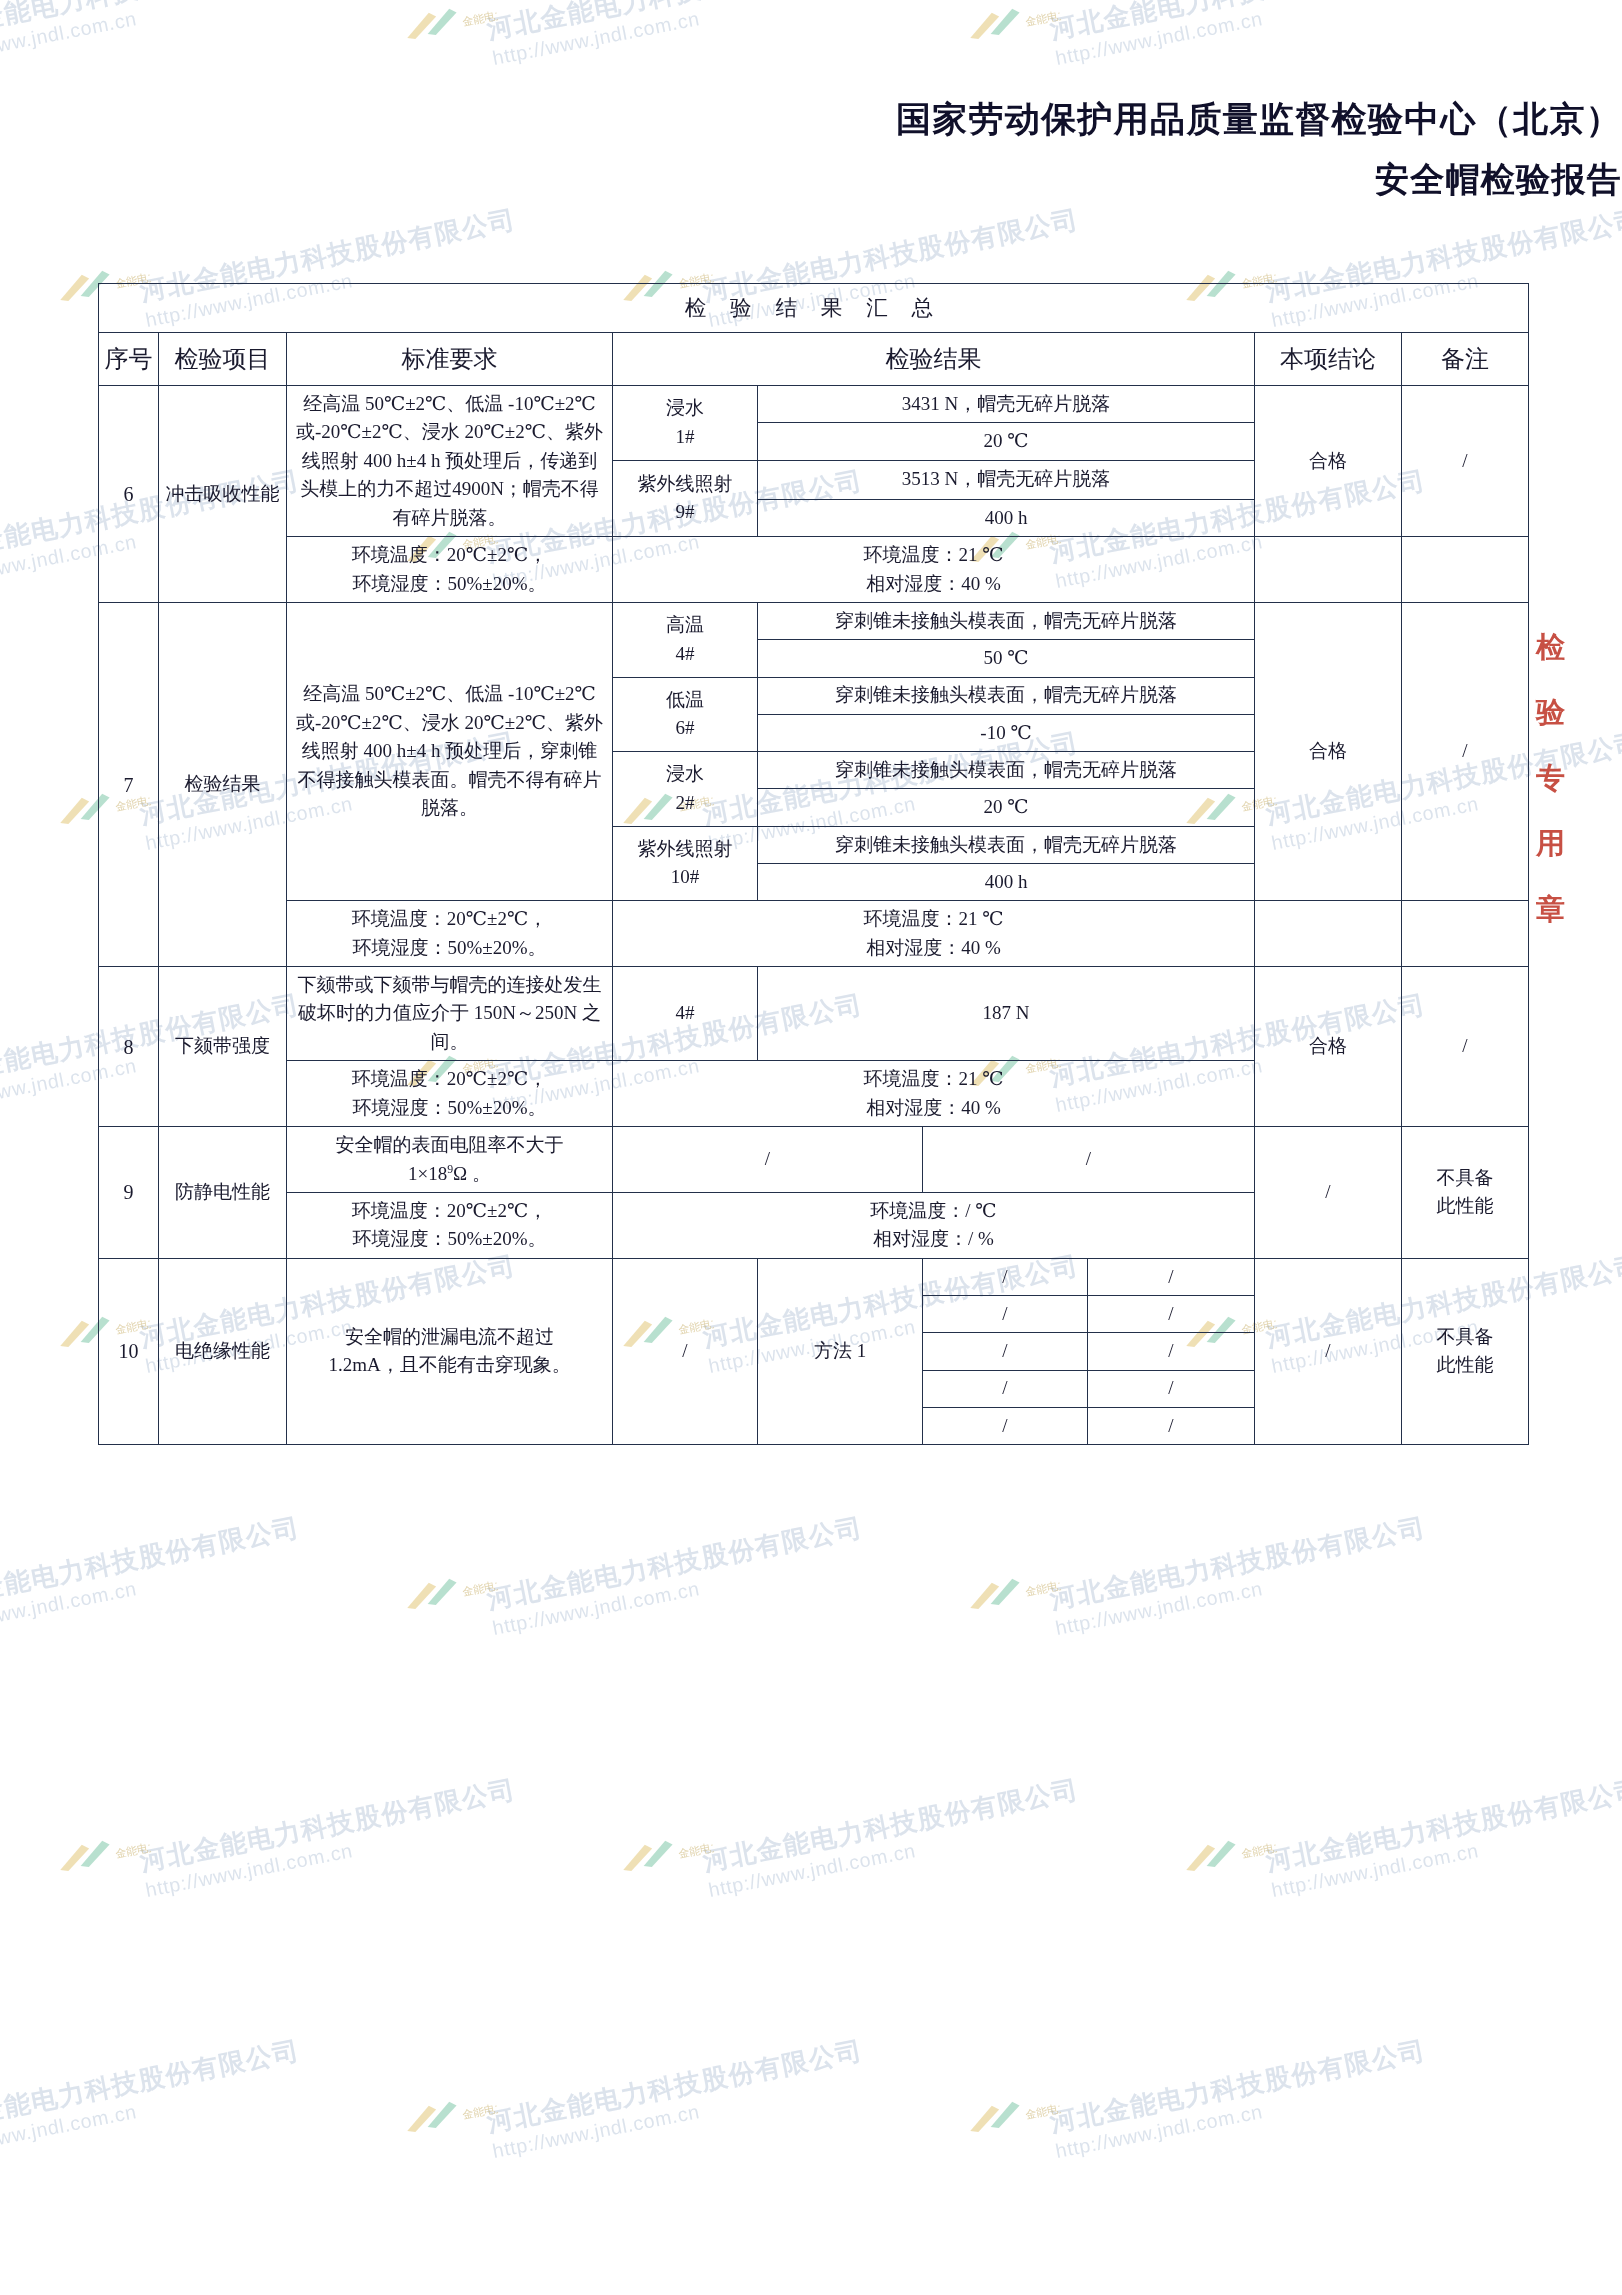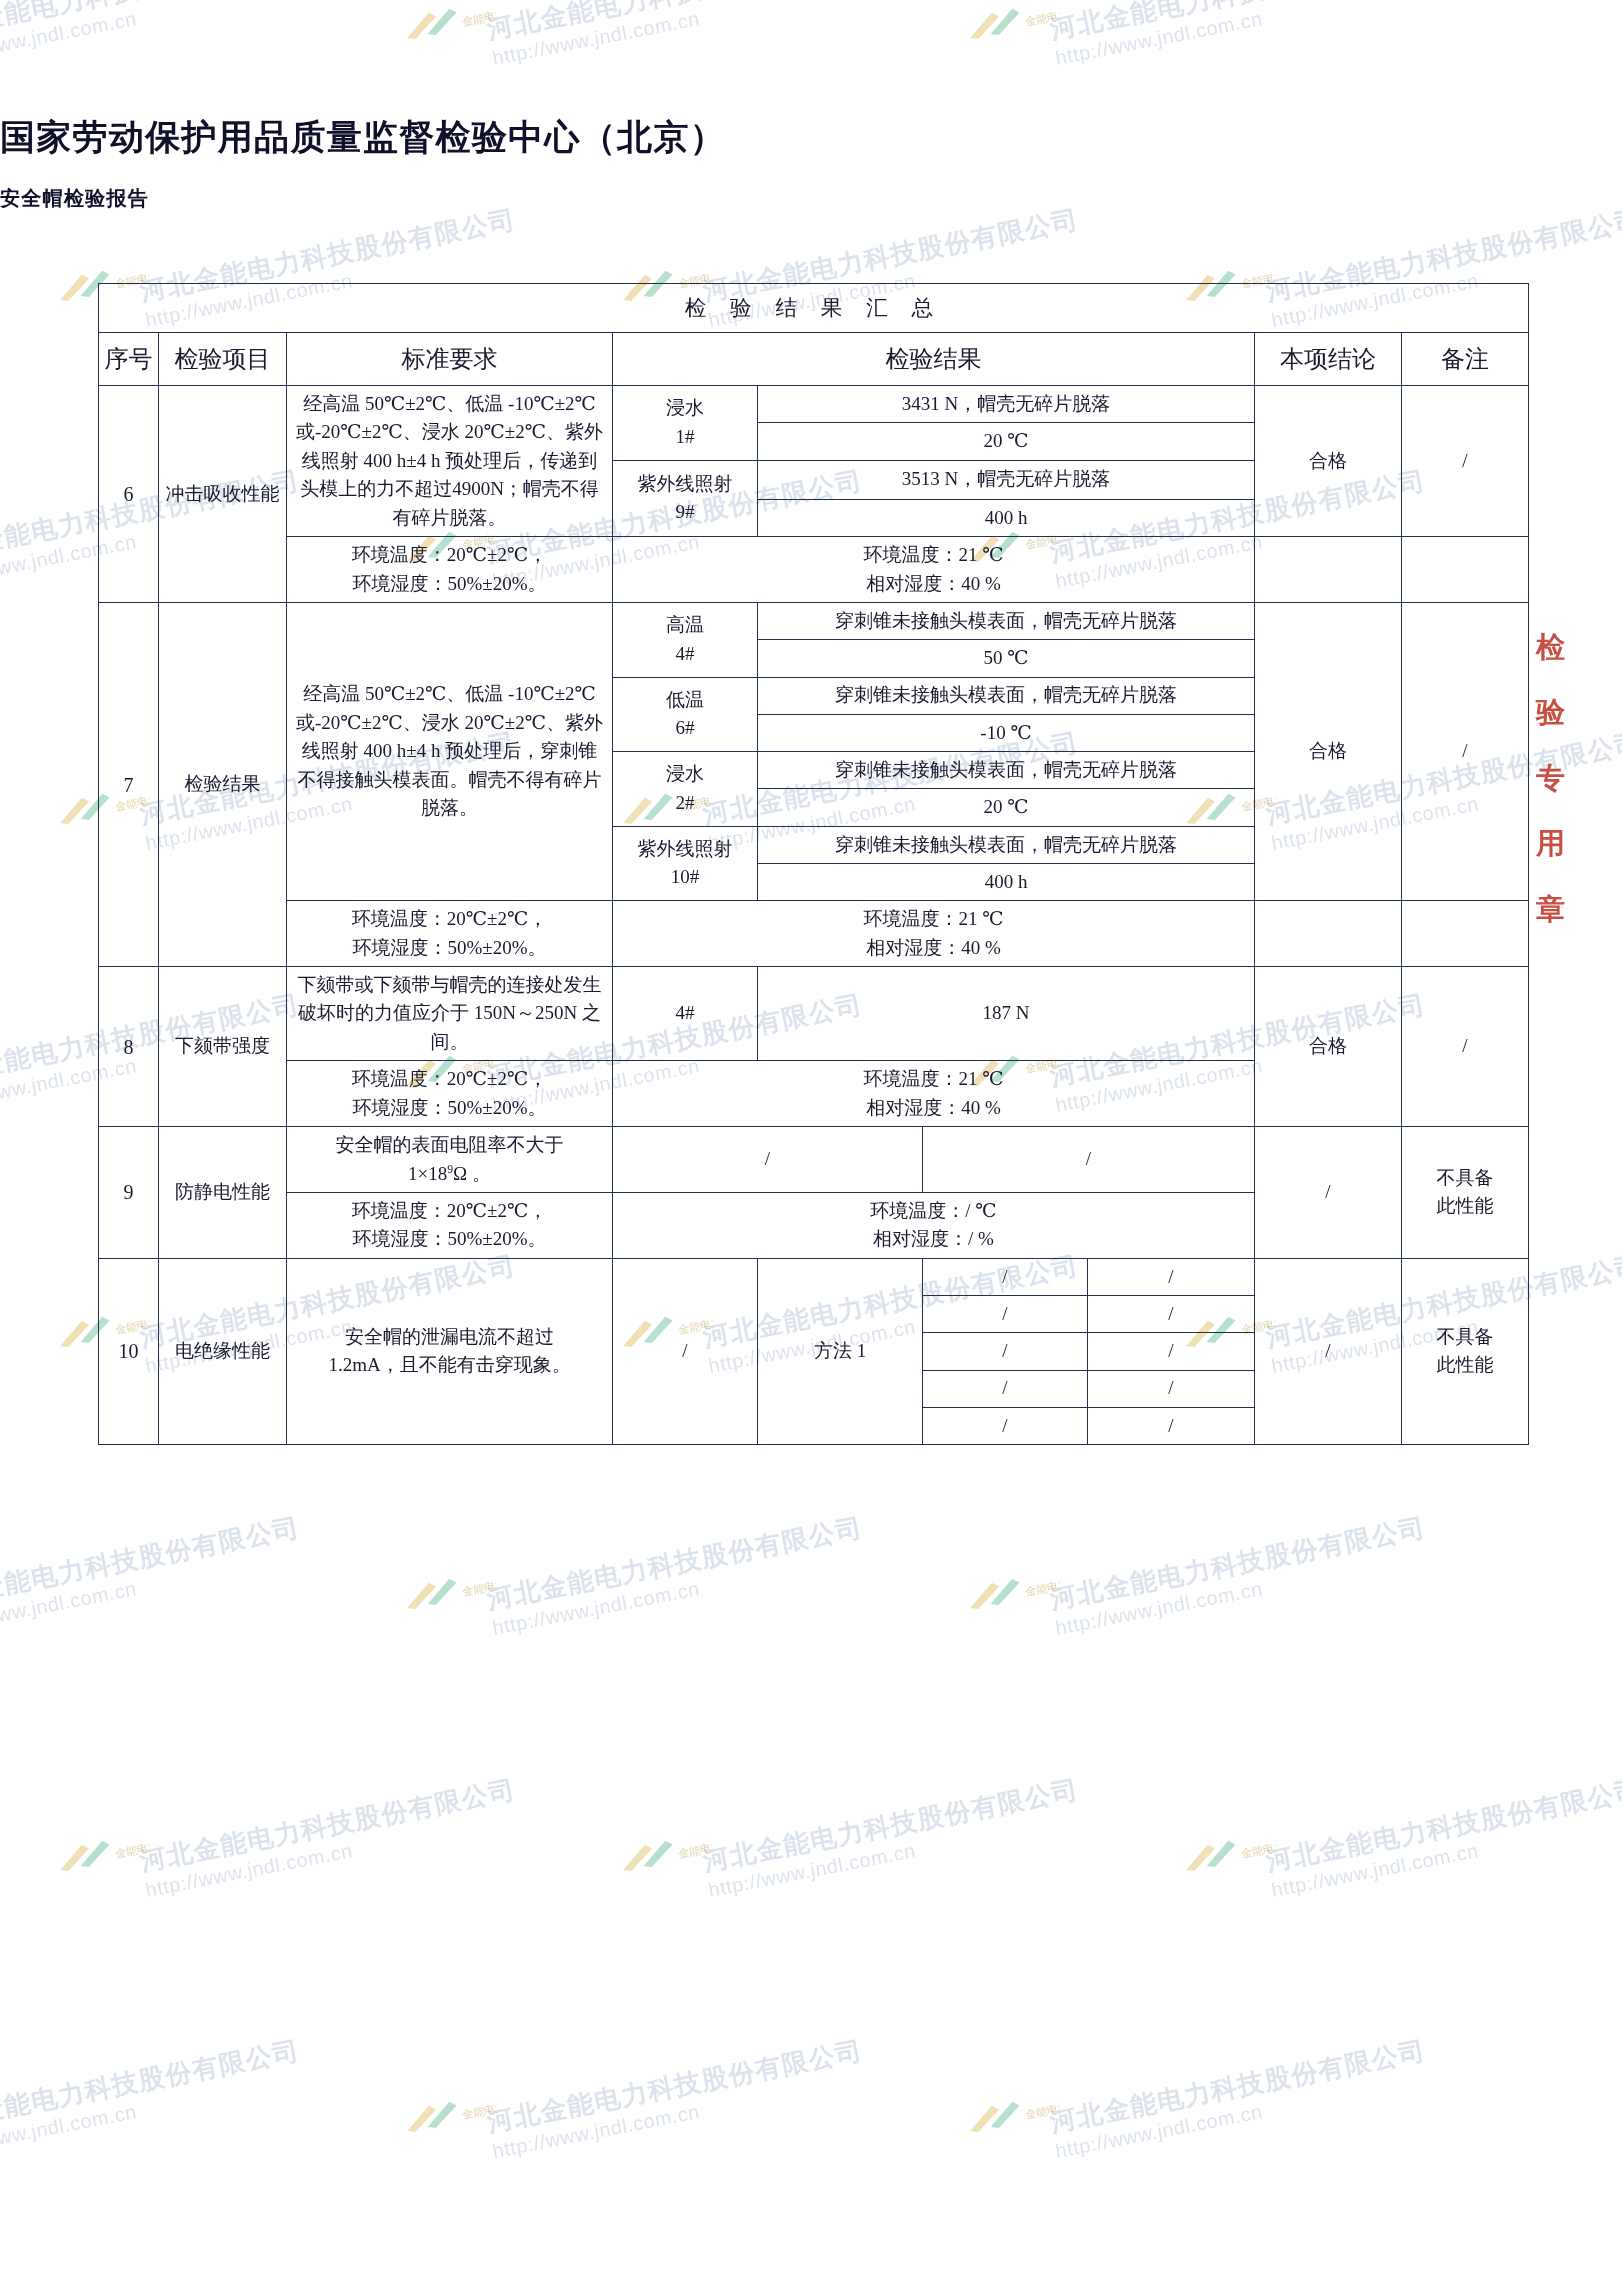--- a/index.html
+++ b/index.html
@@ -44,34 +44,34 @@
 
   
   .page {
     position: absolute;
     inset: 0;
     z-index: 2;
   }
 
   .title-block {
     position: absolute;
-    top: 114px;
+    top: 96px;
     left: 0; right: 0;
-    text-align: left;
+    text-align: right;
   }
   .title-main {
     font-size: 35px;
     font-weight: 700;
     letter-spacing: 1.3px;
     color: #10102a;
   }
   .title-sub {
-    font-size: 20px;
+    font-size: 34px;
     font-weight: 700;
-    margin-top: 24px;
+    margin-top: 14px;
     letter-spacing: 1.3px;
     color: #10102a;
   }
 
   .meta-row {
     position: absolute;
     top: 247px;
     left: 98px;
     right: 97px;
     display: flex;

